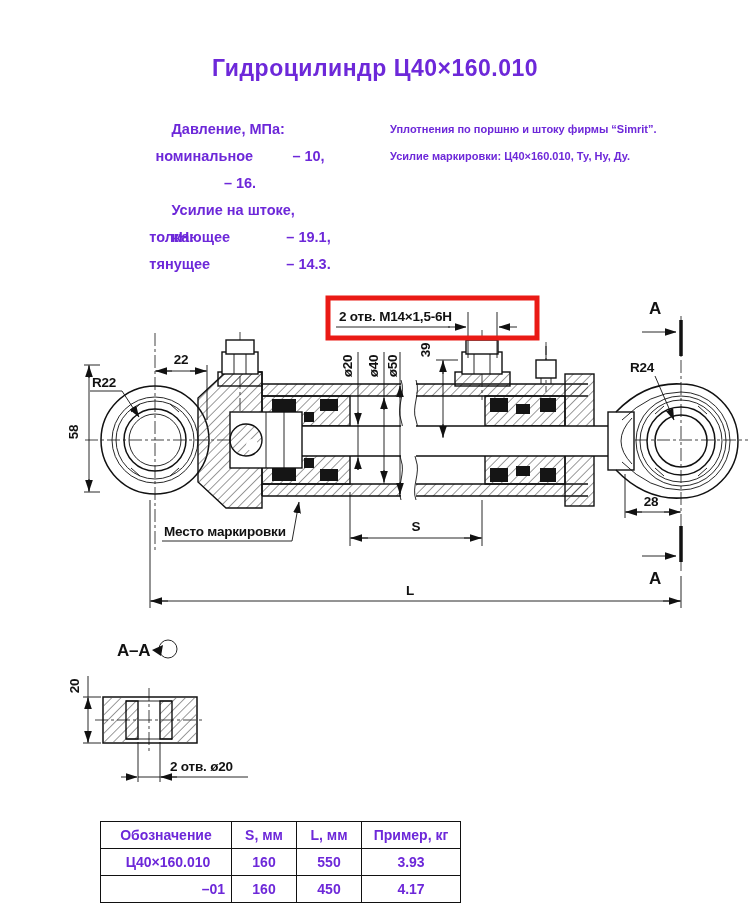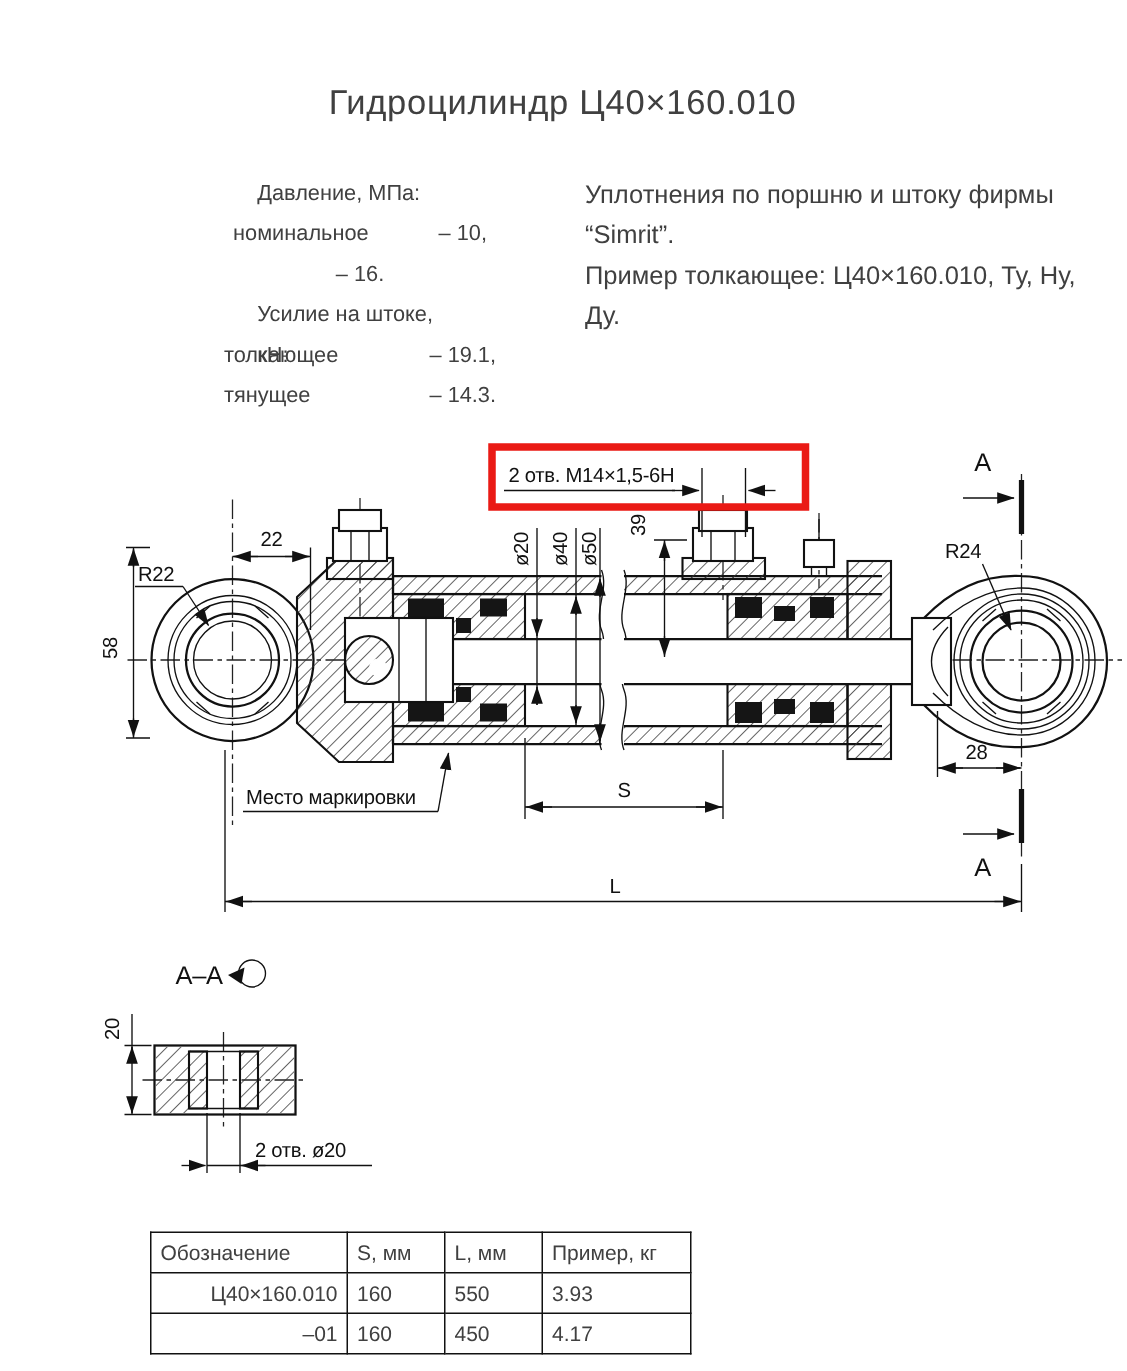--- a/index.html
+++ b/index.html
@@ -1,42 +1,42 @@
 <!DOCTYPE html>
 <html><head>
 <meta charset="utf-8">
 <style>
   html,body{margin:0;padding:0;background:#fff;}
   .page{position:relative;width:750px;height:914px;background:#fff;overflow:hidden;
-        font-family:"Liberation Sans",sans-serif;color:#404040;}
+        font-family:"Liberation Sans",sans-serif;color:#6d28d9;font-weight:bold;}
   .title{position:absolute;top:55px;left:0;width:100%;text-align:center;
          font-size:23px;letter-spacing:.5px;}
   .specs{position:absolute;left:95px;top:116px;width:290px;font-size:14.5px;}
   .specs .row{display:flex;height:27px;line-height:27px;justify-content:center;}
   .specs .lab{width:137px;}
-  .notes{position:absolute;left:390px;top:116px;width:350px;font-size:17px;line-height:27px;}
+  .notes{position:absolute;left:390px;top:116px;width:350px;font-size:11px;line-height:27px;}
   svg{position:absolute;left:0;top:0;}
   svg text{font-family:"Liberation Sans","DejaVu Sans",sans-serif;font-size:13.5px;fill:#111;letter-spacing:-.2px;}
   text.big{font-size:17px;}
   .ol{fill:none;stroke:#111;stroke-width:1.5;}
   .thin{fill:none;stroke:#111;stroke-width:.9;}
   .ap{fill:none;stroke:#111;stroke-width:.9;marker-end:url(#ar);}
   .cl{fill:none;stroke:#222;stroke-width:.85;stroke-dasharray:13 3 3 3;}
   .hz{fill:url(#h45);stroke:#111;stroke-width:1.4;}
   .hzn{fill:url(#h45);stroke:none;}
   .seal{fill:#151515;stroke:none;}
   .wf{fill:#fff;stroke:#111;stroke-width:1.4;}
   .wfn{fill:#fff;stroke:none;}
   .btick{stroke:#111;stroke-width:3.5;}
   .hl{fill:none;stroke:#ea1a15;stroke-width:5;}
   .tbl{position:absolute;left:100px;top:821px;border-collapse:collapse;font-size:14px;}
-  .tbl td{border:1.5px solid #111;height:26px;padding:0 6px;}
+  .tbl td{border:1.5px solid #111;text-align:center;height:26px;padding:0 6px;}
   .tbl .c0{width:118px;}
   .tbl .c1{width:52px;}.tbl .c2{width:52px;margin-top:31px;}.tbl .c3{width:86px;}
-  .tbl .dl{text-align:right;padding-left:10px;}
+  .tbl .dl{text-align:center;padding-left:10px;}
   .tbl .dr{text-align:right;}
 </style>
 </head>
 <body>
 
 <div class="page">
 
   <div class="title">Гидроцилиндр Ц40×160.010</div>
 
   <div class="specs">
@@ -60,21 +60,21 @@
       <span>– 19.1,</span>
       </div>
     <div class="row">
       <span class="lab">тянущее</span>
       <span>– 14.3.</span>
       </div>
   </div>
 
   <div class="notes">
     <div>Уплотнения по поршню и штоку фирмы “Simrit”.</div>
-    <div>Пример толкающее: Ц40×160.010, Ту, Ну, Ду.</div>
+    <div>Усилие маркировки: Ц40×160.010, Ту, Ну, Ду.</div>
   </div>
 
   <svg width="751" height="914" viewBox="0 0 751 914">
     <defs>
       <pattern id="h45" width="6.5" height="6.5" patternTransform="rotate(45)" patternUnits="userSpaceOnUse">
         <line x1="0" y1="0" x2="0" y2="6.5" stroke="#333" stroke-width="1"></line>
       </pattern>
       <marker id="ar" viewBox="0 0 12 8" refX="11.5" refY="4" markerWidth="13" markerHeight="9" orient="auto">
         <path d="M0,0 L12,4 L0,8 Z" fill="#111"></path>
       </marker>

